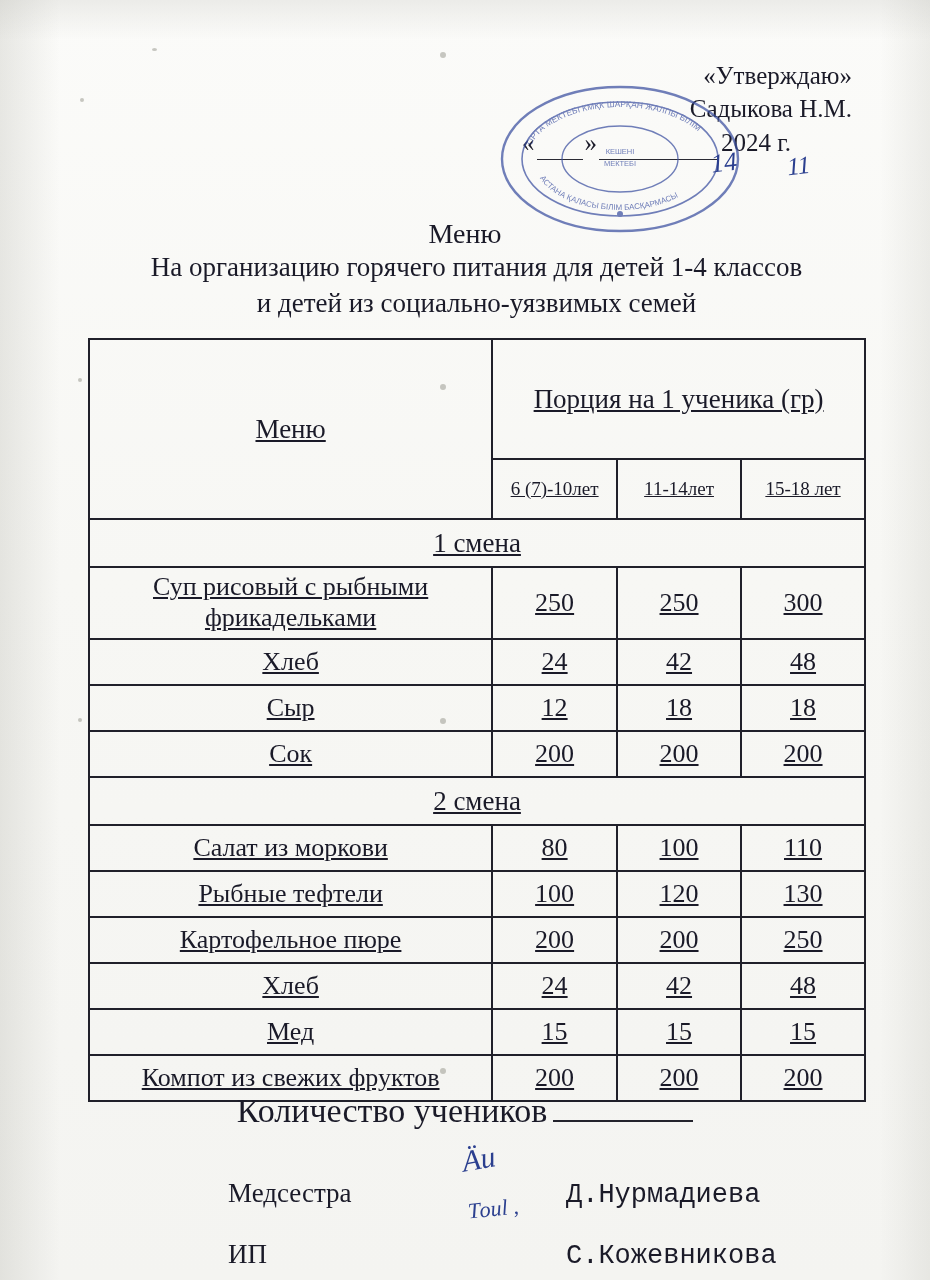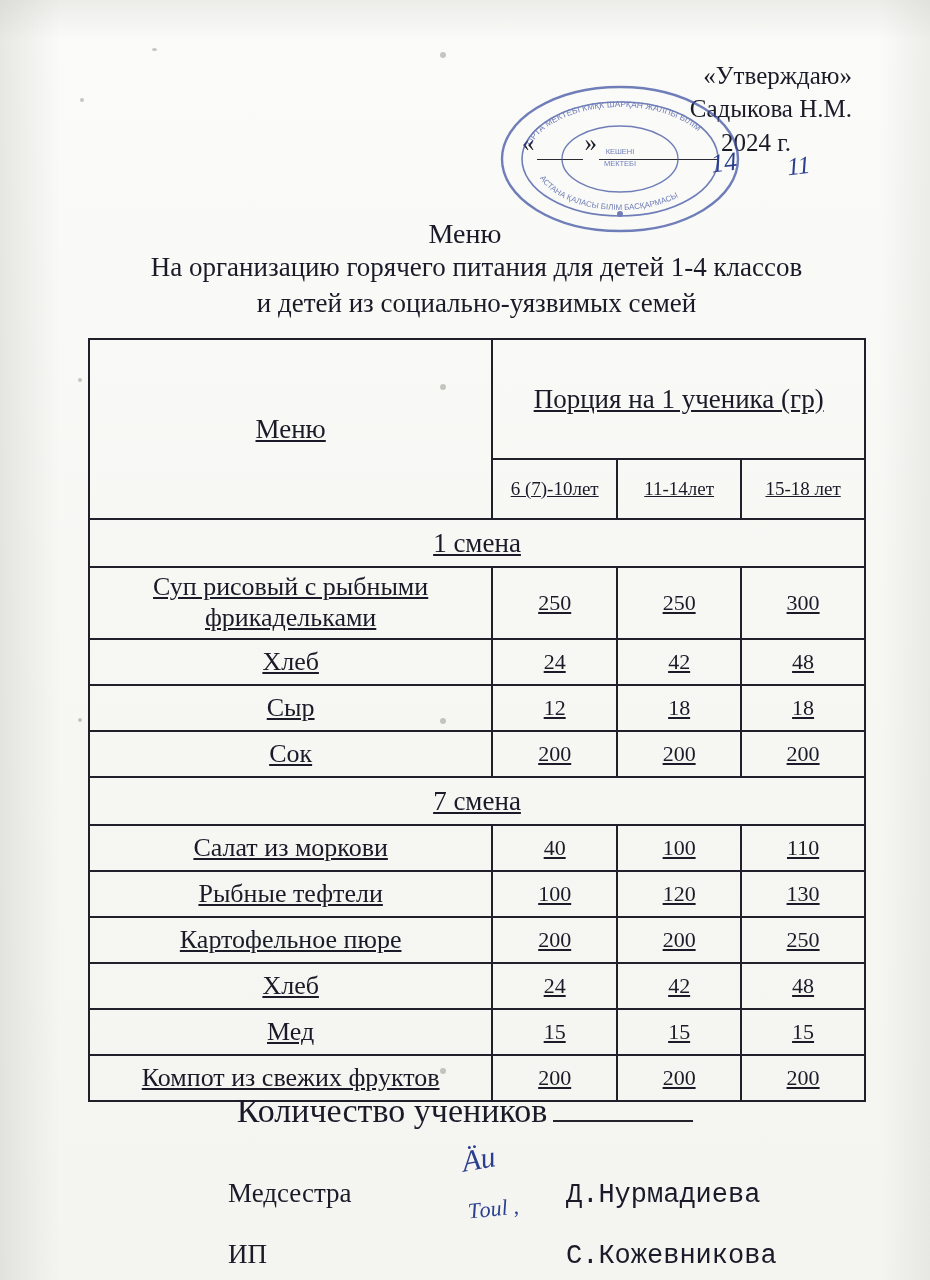--- a/index.html
+++ b/index.html
@@ -154,21 +154,21 @@
     margin-left: 8px;
   }
   .dish {
     text-align: center;
     padding: 4px 0 6px 14px;
     font-size: 26px;
     line-height: 1.18;
   }
   .qty {
     text-align: center;
-    font-size: 22px;
+    font-size: 26px;
   }
   .tall { height: 70px; }
   .normal { height: 44px; margin-top: 7px; }
 
   
   .count-line {
     position: absolute;
     top: 1092px;
     left: 0; right: 0;
     text-align: center;
@@ -308,26 +308,26 @@
         <td class="qty normal">18</td>
       </tr>
       <tr>
         <td class="dish normal">Сок</td>
         <td class="qty normal">200</td>
         <td class="qty normal">200</td>
         <td class="qty normal">200</td>
       </tr>
 
       <tr class="row-shift">
-        <td colspan="4">7 смена</td>
+        <td colspan="4">2 смена</td>
       </tr>
 
       <tr>
         <td class="dish normal">Салат из моркови</td>
-        <td class="qty normal">40</td>
+        <td class="qty normal">80</td>
         <td class="qty normal">100</td>
         <td class="qty normal">110</td>
       </tr>
       <tr>
         <td class="dish normal">Рыбные тефтели</td>
         <td class="qty normal">100</td>
         <td class="qty normal">120</td>
         <td class="qty normal">130</td>
       </tr>
       <tr>

